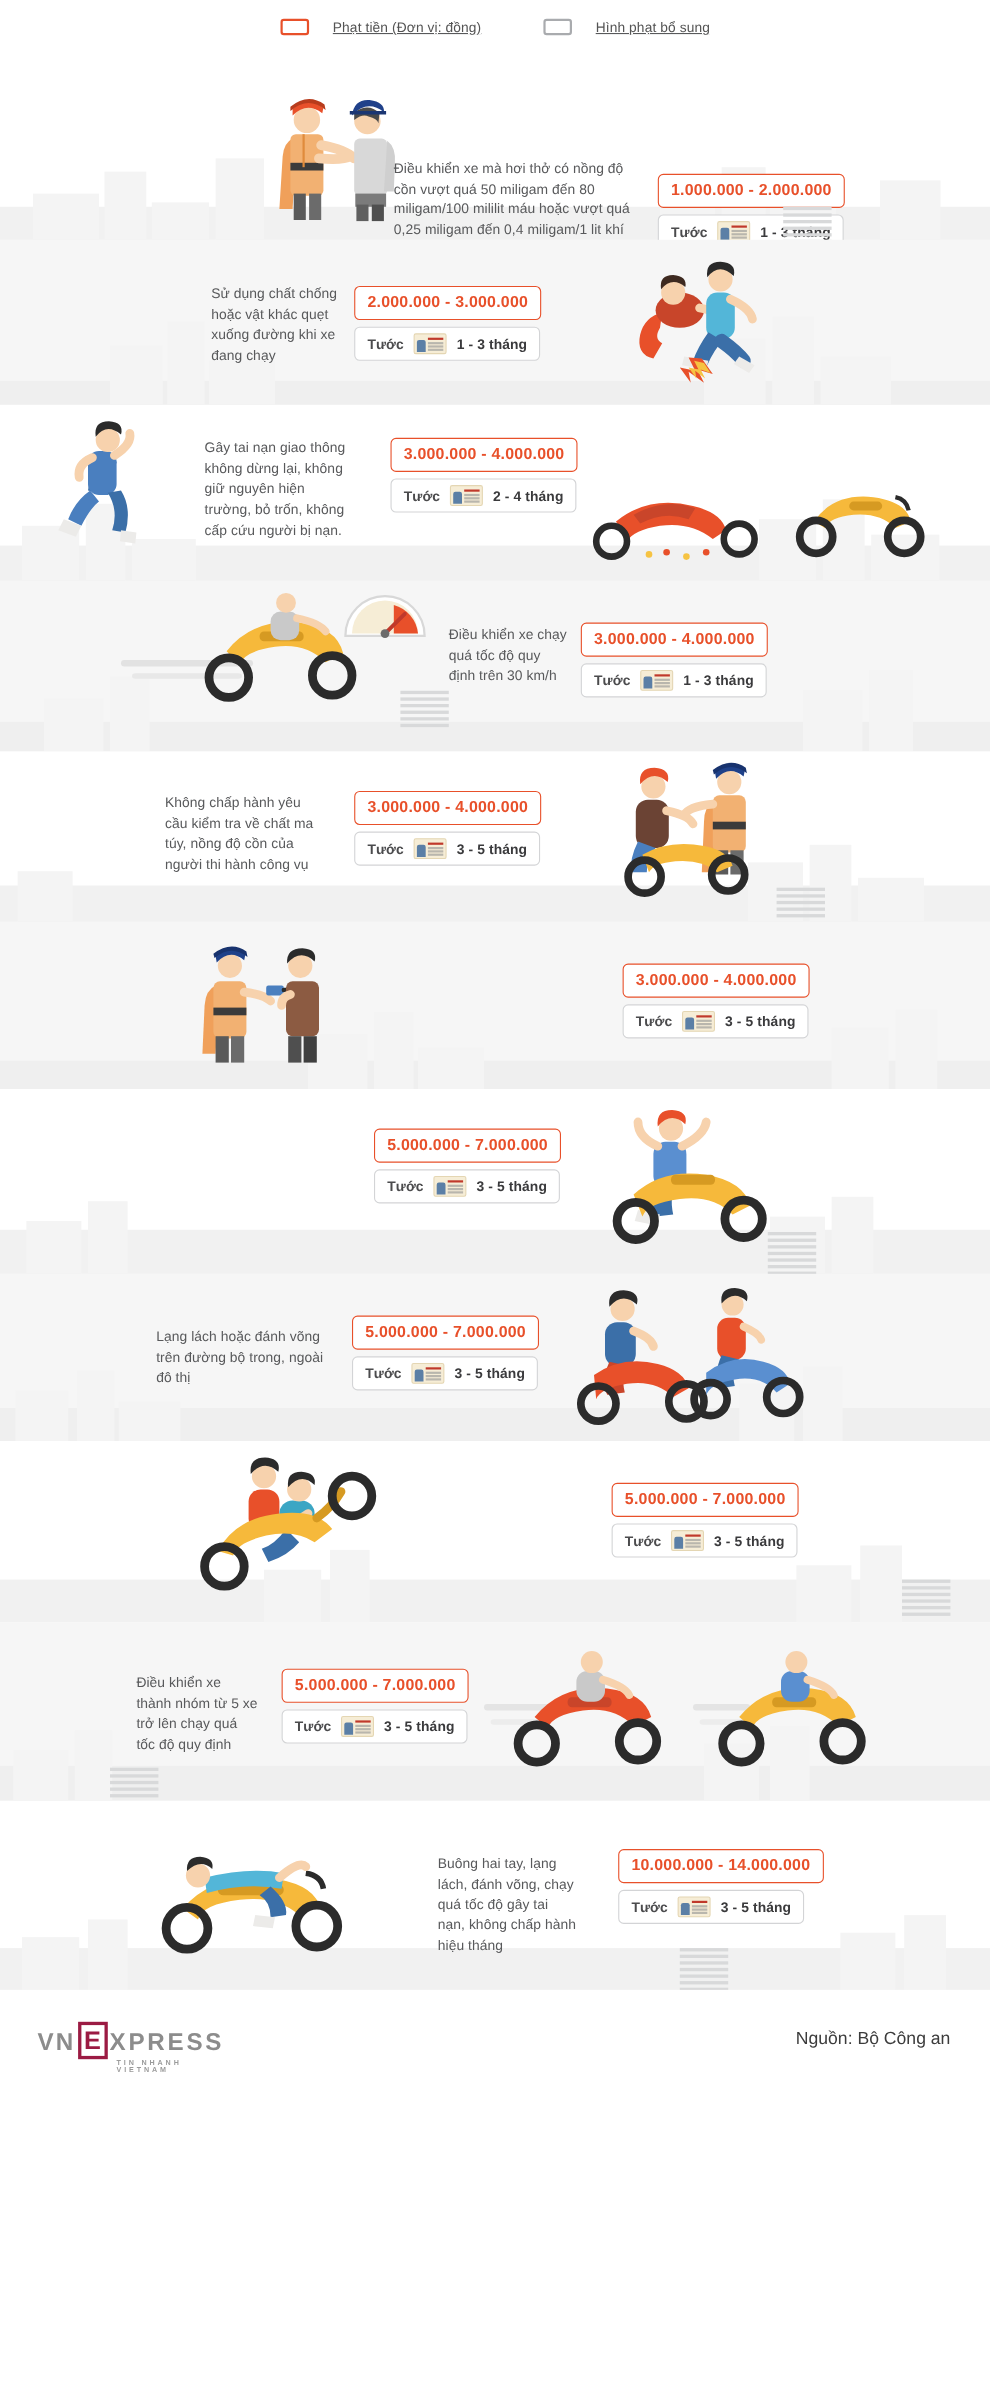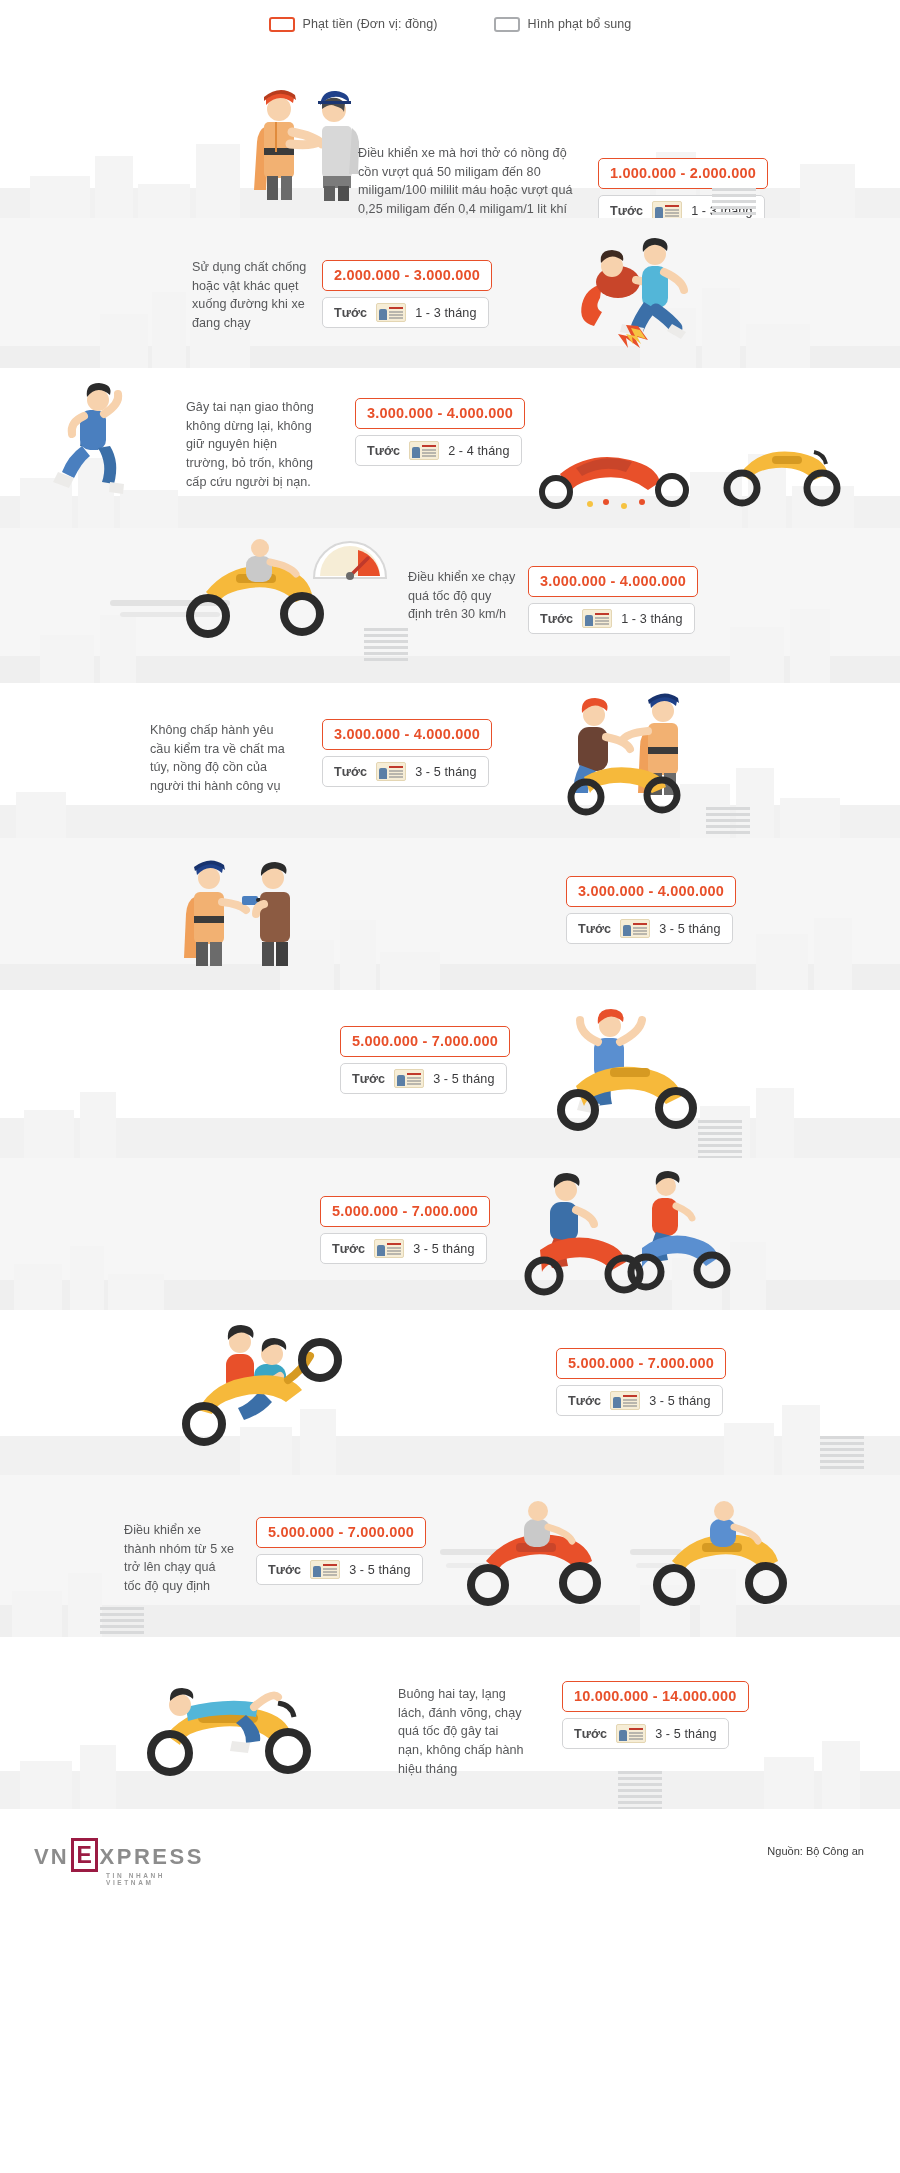--- a/index.html
+++ b/index.html
@@ -14,21 +14,21 @@
 
   
   .legend {
     height: 48px;
     display:flex;
     align-items:center;
     justify-content:center;
     gap: 56px;
     background:#fff;
   }
-  .legend-item { display:flex; align-items:flex-start; gap:8px; }
+  .legend-item { display:flex; align-items:flex-end; gap:22px;text-decoration:underline; }
   .swatch { width:26px; height:15px; border-radius:3px; background:#fff; }
   .swatch.fine { border:2px solid #e8502a; }
   .swatch.extra { border:2px solid #a9abae; }
   .legend-label { font-size:12.5px; color:#545454; letter-spacing:.1px; }
 
   
   .row { position:relative; width:900px; }
   .band {               
     position:absolute; left:0; right:0; background:#f1f1f1;
   }
@@ -68,21 +68,21 @@
     align-items:center;
     gap:9px;
     border:1.4px solid #d3d4d6;
     border-radius:5px;
     background:#fff;
     padding:5px 11px;
     margin-top:6px;
     width:max-content;
   }
   .badge-extra .lbl { font-size:12.6px; color:#4b4b4d; font-weight:bold; letter-spacing:.1px;}
-  .badge-extra .dur { font-size:12.6px; color:#3a3a3c; font-weight:normal; letter-spacing:.1px;}
+  .badge-extra .dur { font-size:12.6px; color:#3a3a3c; font-weight:bold; letter-spacing:.1px;}
   .lic {
     width:30px; height:19px; border-radius:2px;
     background:#f6edd6;
     border:1px solid #e4d6b3;
     position:relative; flex:0 0 auto;
   }
   .lic:before {
     content:""; position:absolute; left:2px; top:5px;
     width:8px; height:11px; border-radius:2px 2px 0 0;
     background:#5b7fa6;
@@ -105,21 +105,21 @@
   .logo { position:absolute; left:34px; top:27px; display:flex; align-items:flex-end; }
   .logo .vn { font-size:22px; letter-spacing:2px; color:#8c8c8c; font-weight:bold; font-family:"Liberation Sans",sans-serif;}
   .logo .ebox {
     width:27px;height:34px;border:3px solid #9b1b43;background:#fff;
     display:flex;align-items:center;justify-content:center;
     margin:0 2px; position:relative; top:2px;
   }
   .logo .ebox span { color:#9b1b43; font-weight:bold; font-size:23px; line-height:1;}
   .logo .xp { font-size:22px; letter-spacing:2.5px; color:#8c8c8c; font-weight:bold;}
   .logo .tag { position:absolute; left:72px; top:36px; font-size:6.5px; letter-spacing:2.6px; color:#9b9b9b; font-weight:bold;}
-  .source { position:absolute; right:36px; top:36px; font-size:11px; color:#3c3c3c;}
+  .source { position:absolute; right:36px; top:36px; font-size:16px; color:#3c3c3c;}
 
   
   .ill { position:absolute; }
   svg { display:block; overflow:visible; }
 </style>
 </head>
 <body>
 
 <div class="page">
 
@@ -507,20 +507,23 @@
     <div class="band" style="top:0;height:122px;background:#f6f6f6"></div>
     <div class="band" style="top:122px;height:30px;background:#efefef"></div>
     <div class="skyline">
       <div class="sky-b" style="left:14px;width:48px;height:46px"></div>
       <div class="sky-b" style="left:70px;width:34px;height:64px"></div>
       <div class="sky-b" style="left:108px;width:56px;height:36px"></div>
       <div class="sky-b" style="left:672px;width:50px;height:52px"></div>
       <div class="sky-b" style="left:730px;width:36px;height:68px"></div>
     </div>
     <div class="content">
+      <div class="text-col" style="left:142px;top:48px;width:160px">
+        <div class="desc">Lạng lách hoặc đánh võng trên đường bộ trong, ngoài đô thị</div>
+      </div>
       <div class="badges" style="left:320px;top:38px">
         <div class="badge-fine">5.000.000 - 7.000.000</div>
         <div class="badge-extra">
           <span class="lbl">Tước</span>
           <span class="lic"></span>
           <span class="dur">3 - 5 tháng</span>
         </div>
       </div>
       <div class="ill" style="left:520px;top:10px">
         <svg width="200" height="130" viewBox="0 0 200 130">

